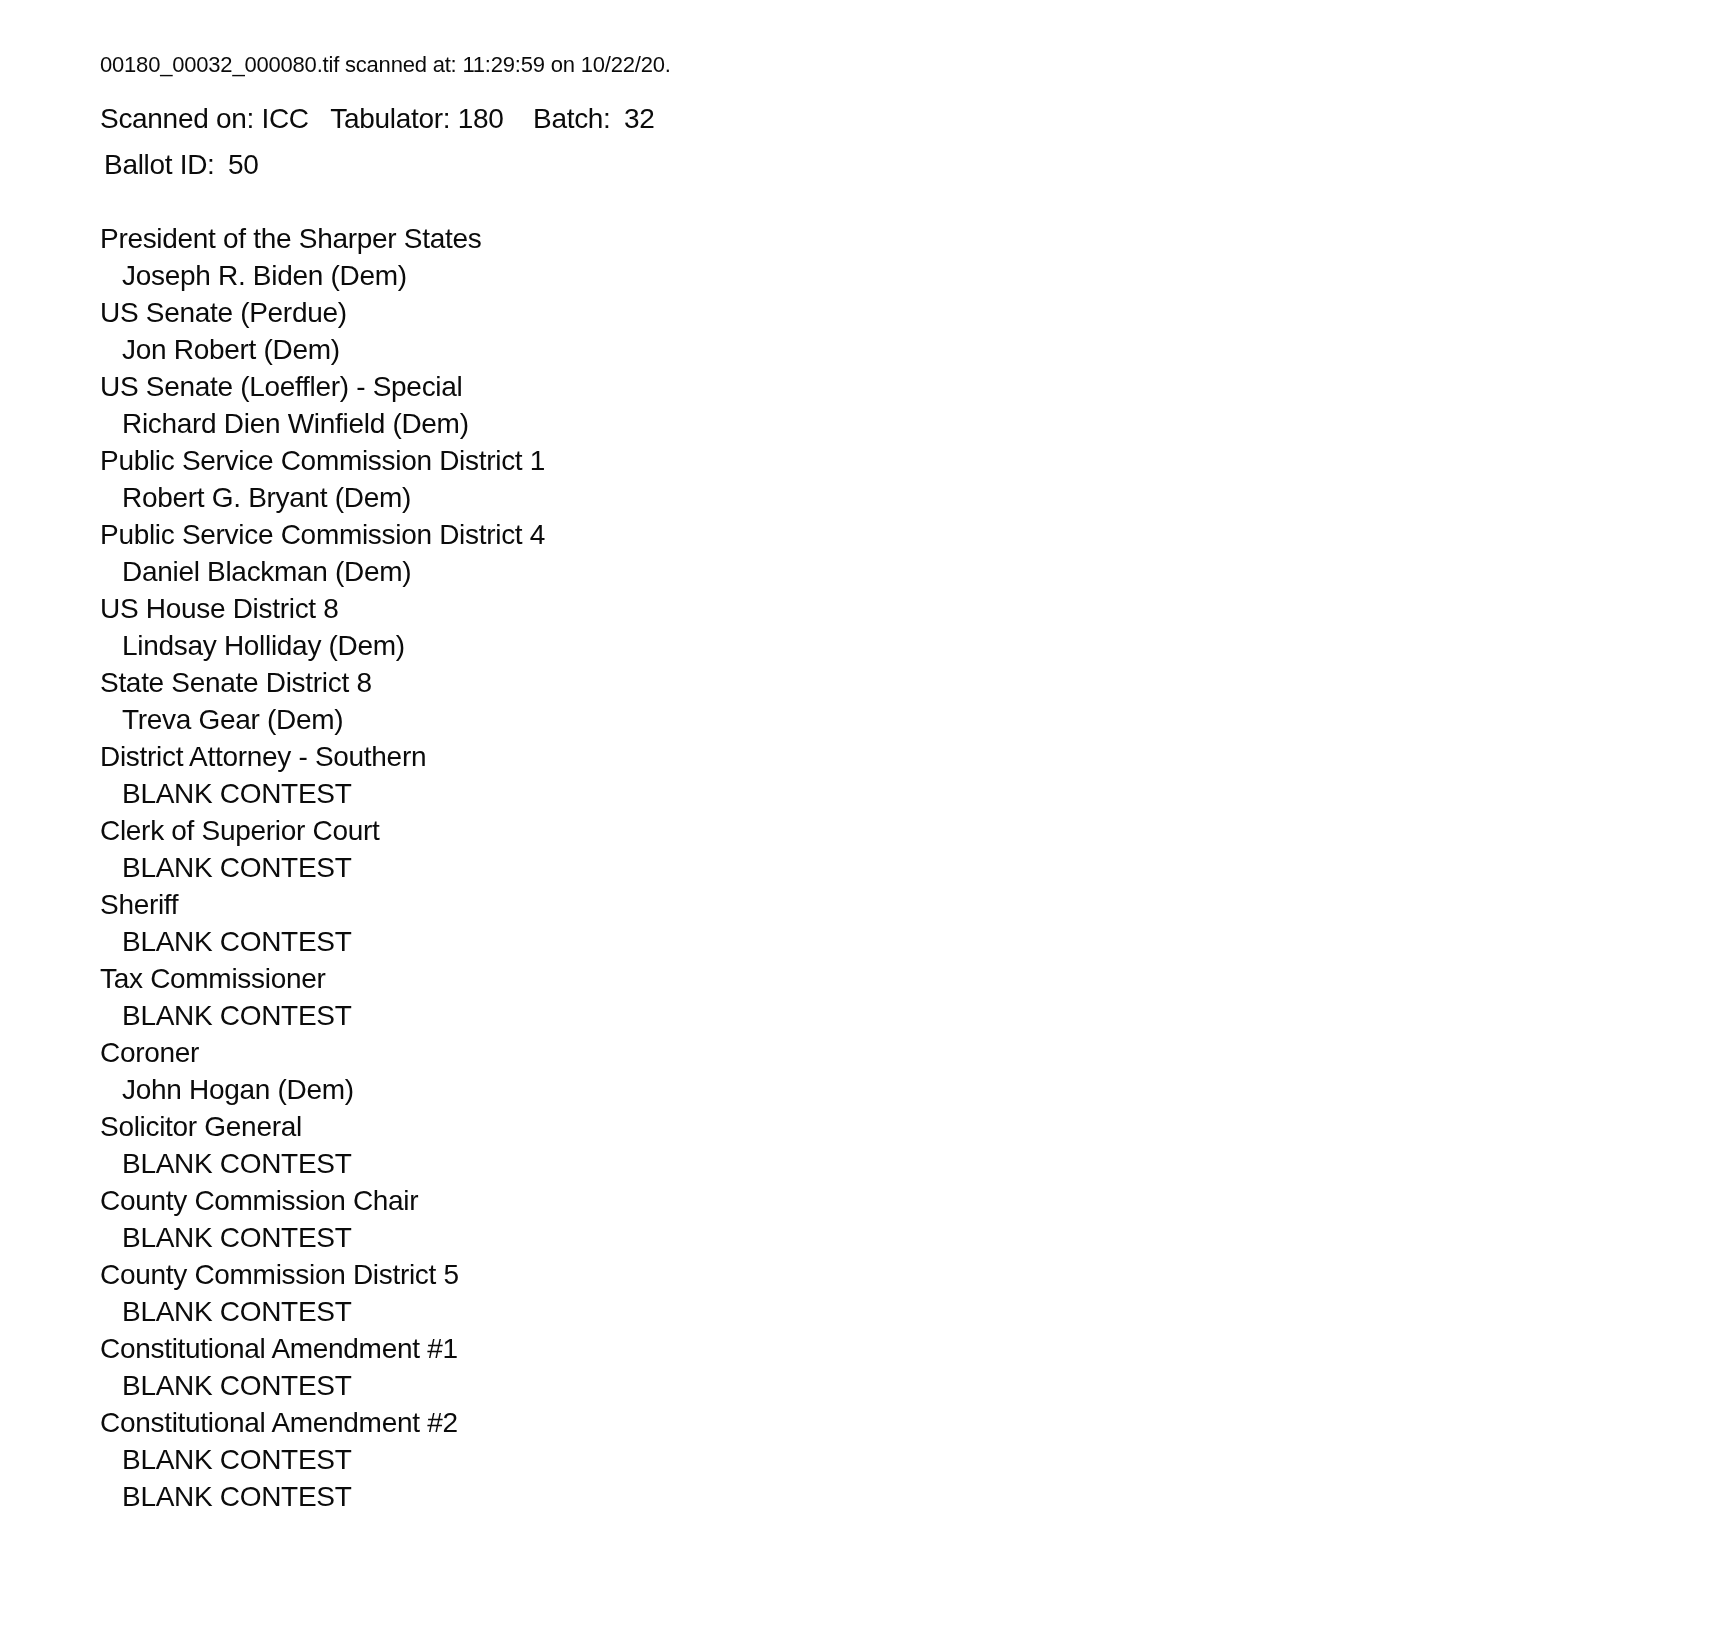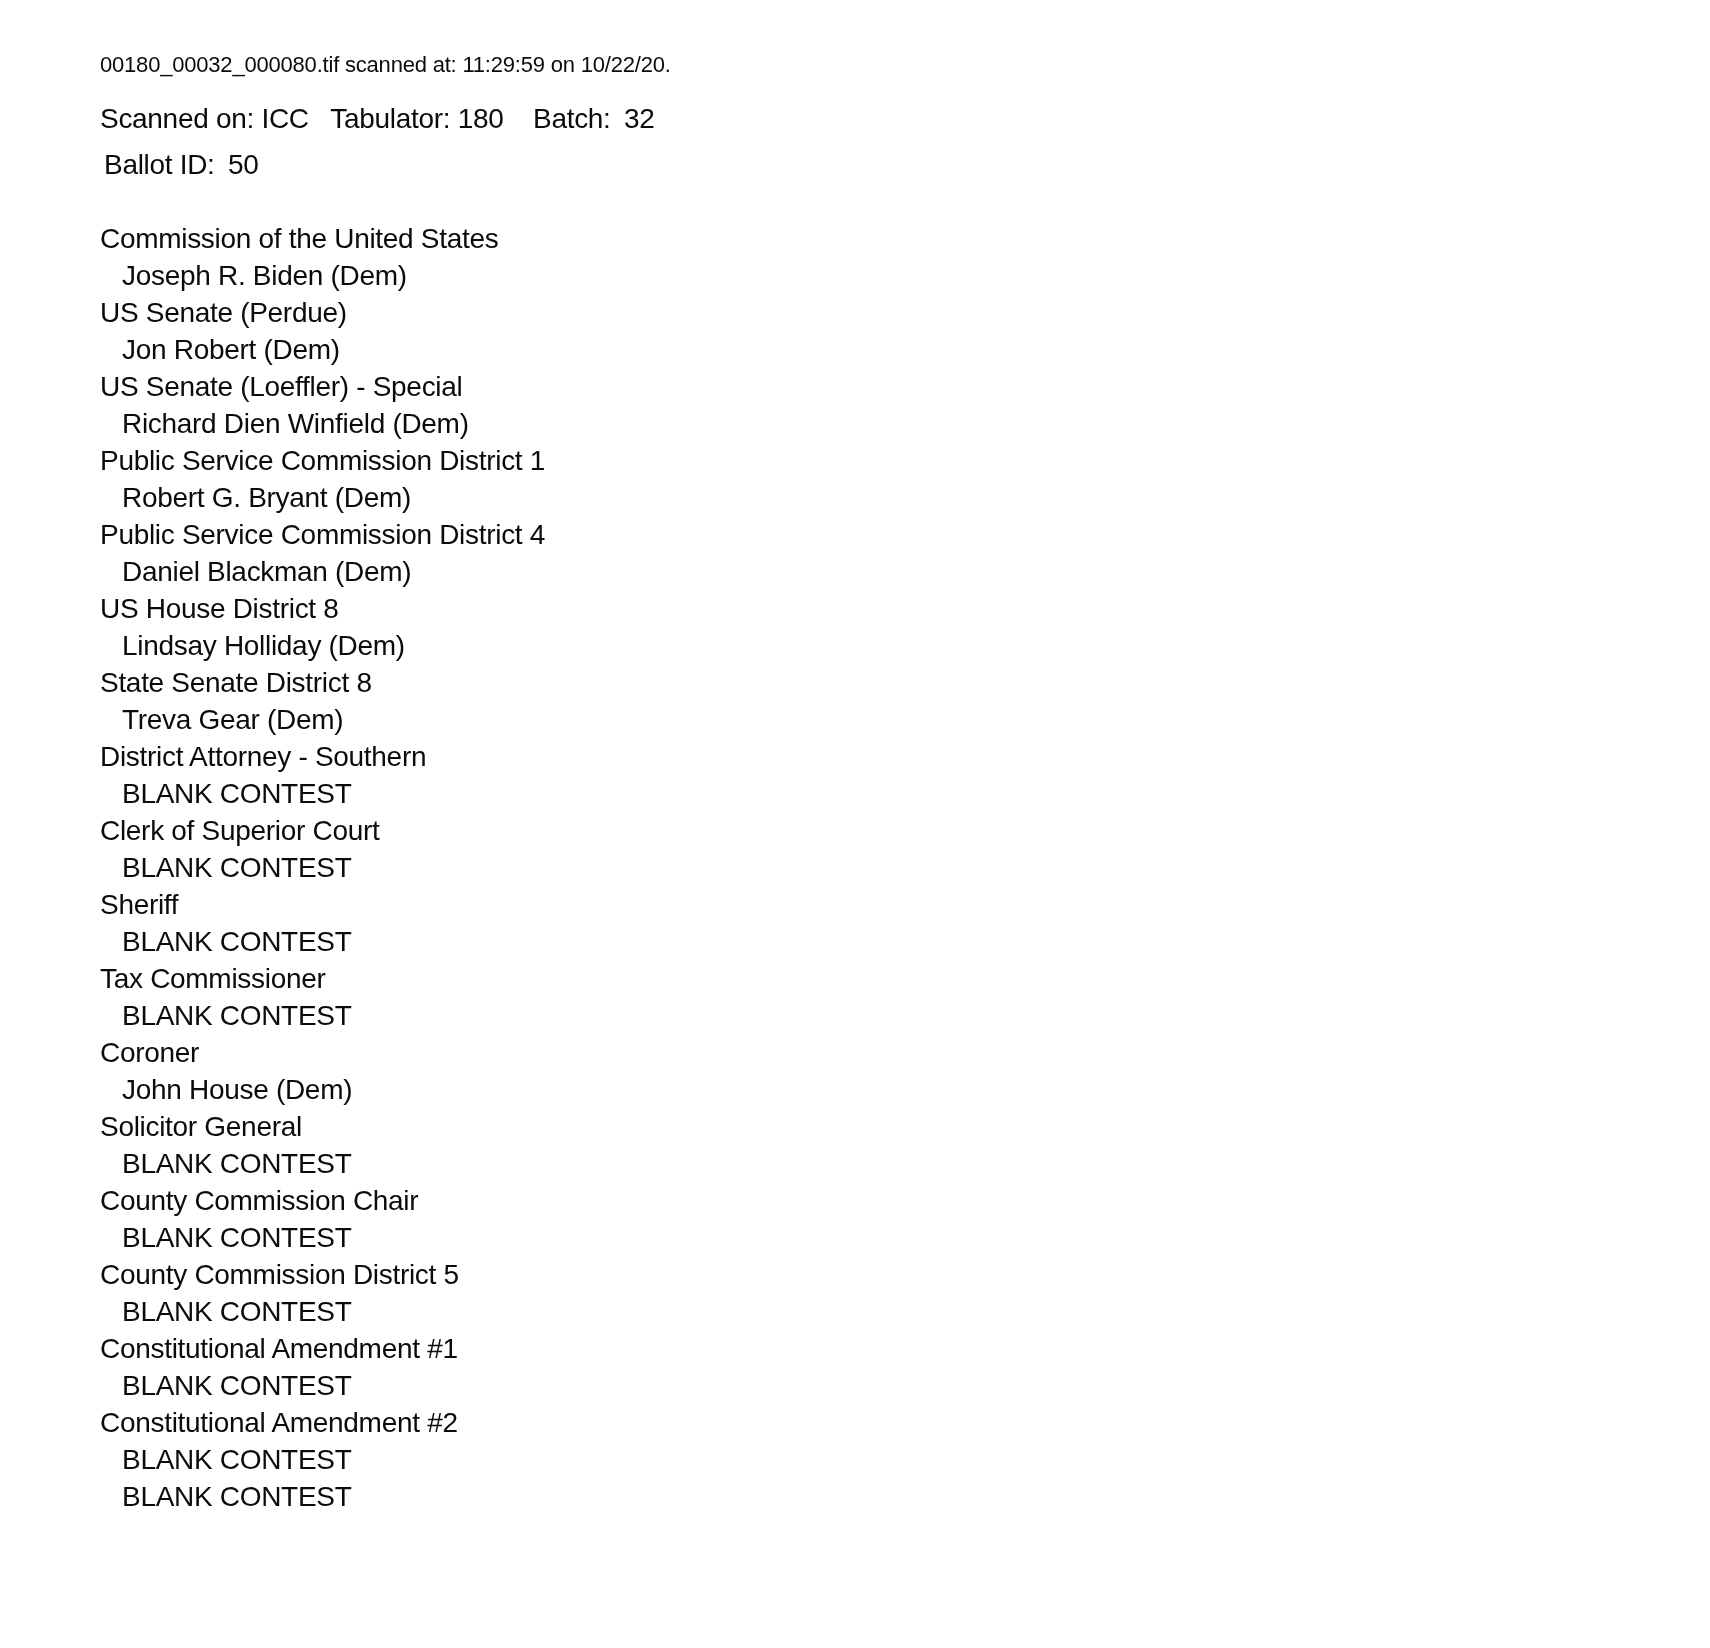--- a/index.html
+++ b/index.html
@@ -86,21 +86,21 @@
     </div>
 
     <div class="ballot-line">
       <span>Ballot ID:</span>
       <span class="sp-sm">50</span>
     </div>
 
     <div class="contest-list">
 
         <div class="contest-row">
-          <div class="contest-name">Commission of the United States</div>
+          <div class="contest-name">President of the Sharper States</div>
           <div class="contest-selection">Joseph R. Biden (Dem)</div>
         </div>
 
         <div class="contest-row">
           <div class="contest-name">US Senate (Perdue)</div>
           <div class="contest-selection">Jon Robert (Dem)</div>
         </div>
 
         <div class="contest-row">
           <div class="contest-name">US Senate (Loeffler) - Special</div>
@@ -143,21 +143,21 @@
           <div class="contest-selection">BLANK CONTEST</div>
         </div>
 
         <div class="contest-row">
           <div class="contest-name">Tax Commissioner</div>
           <div class="contest-selection">BLANK CONTEST</div>
         </div>
 
         <div class="contest-row">
           <div class="contest-name">Coroner</div>
-          <div class="contest-selection">John House (Dem)</div>
+          <div class="contest-selection">John Hogan (Dem)</div>
         </div>
 
         <div class="contest-row">
           <div class="contest-name">Solicitor General</div>
           <div class="contest-selection">BLANK CONTEST</div>
         </div>
 
         <div class="contest-row">
           <div class="contest-name">County Commission Chair</div>
           <div class="contest-selection">BLANK CONTEST</div>

